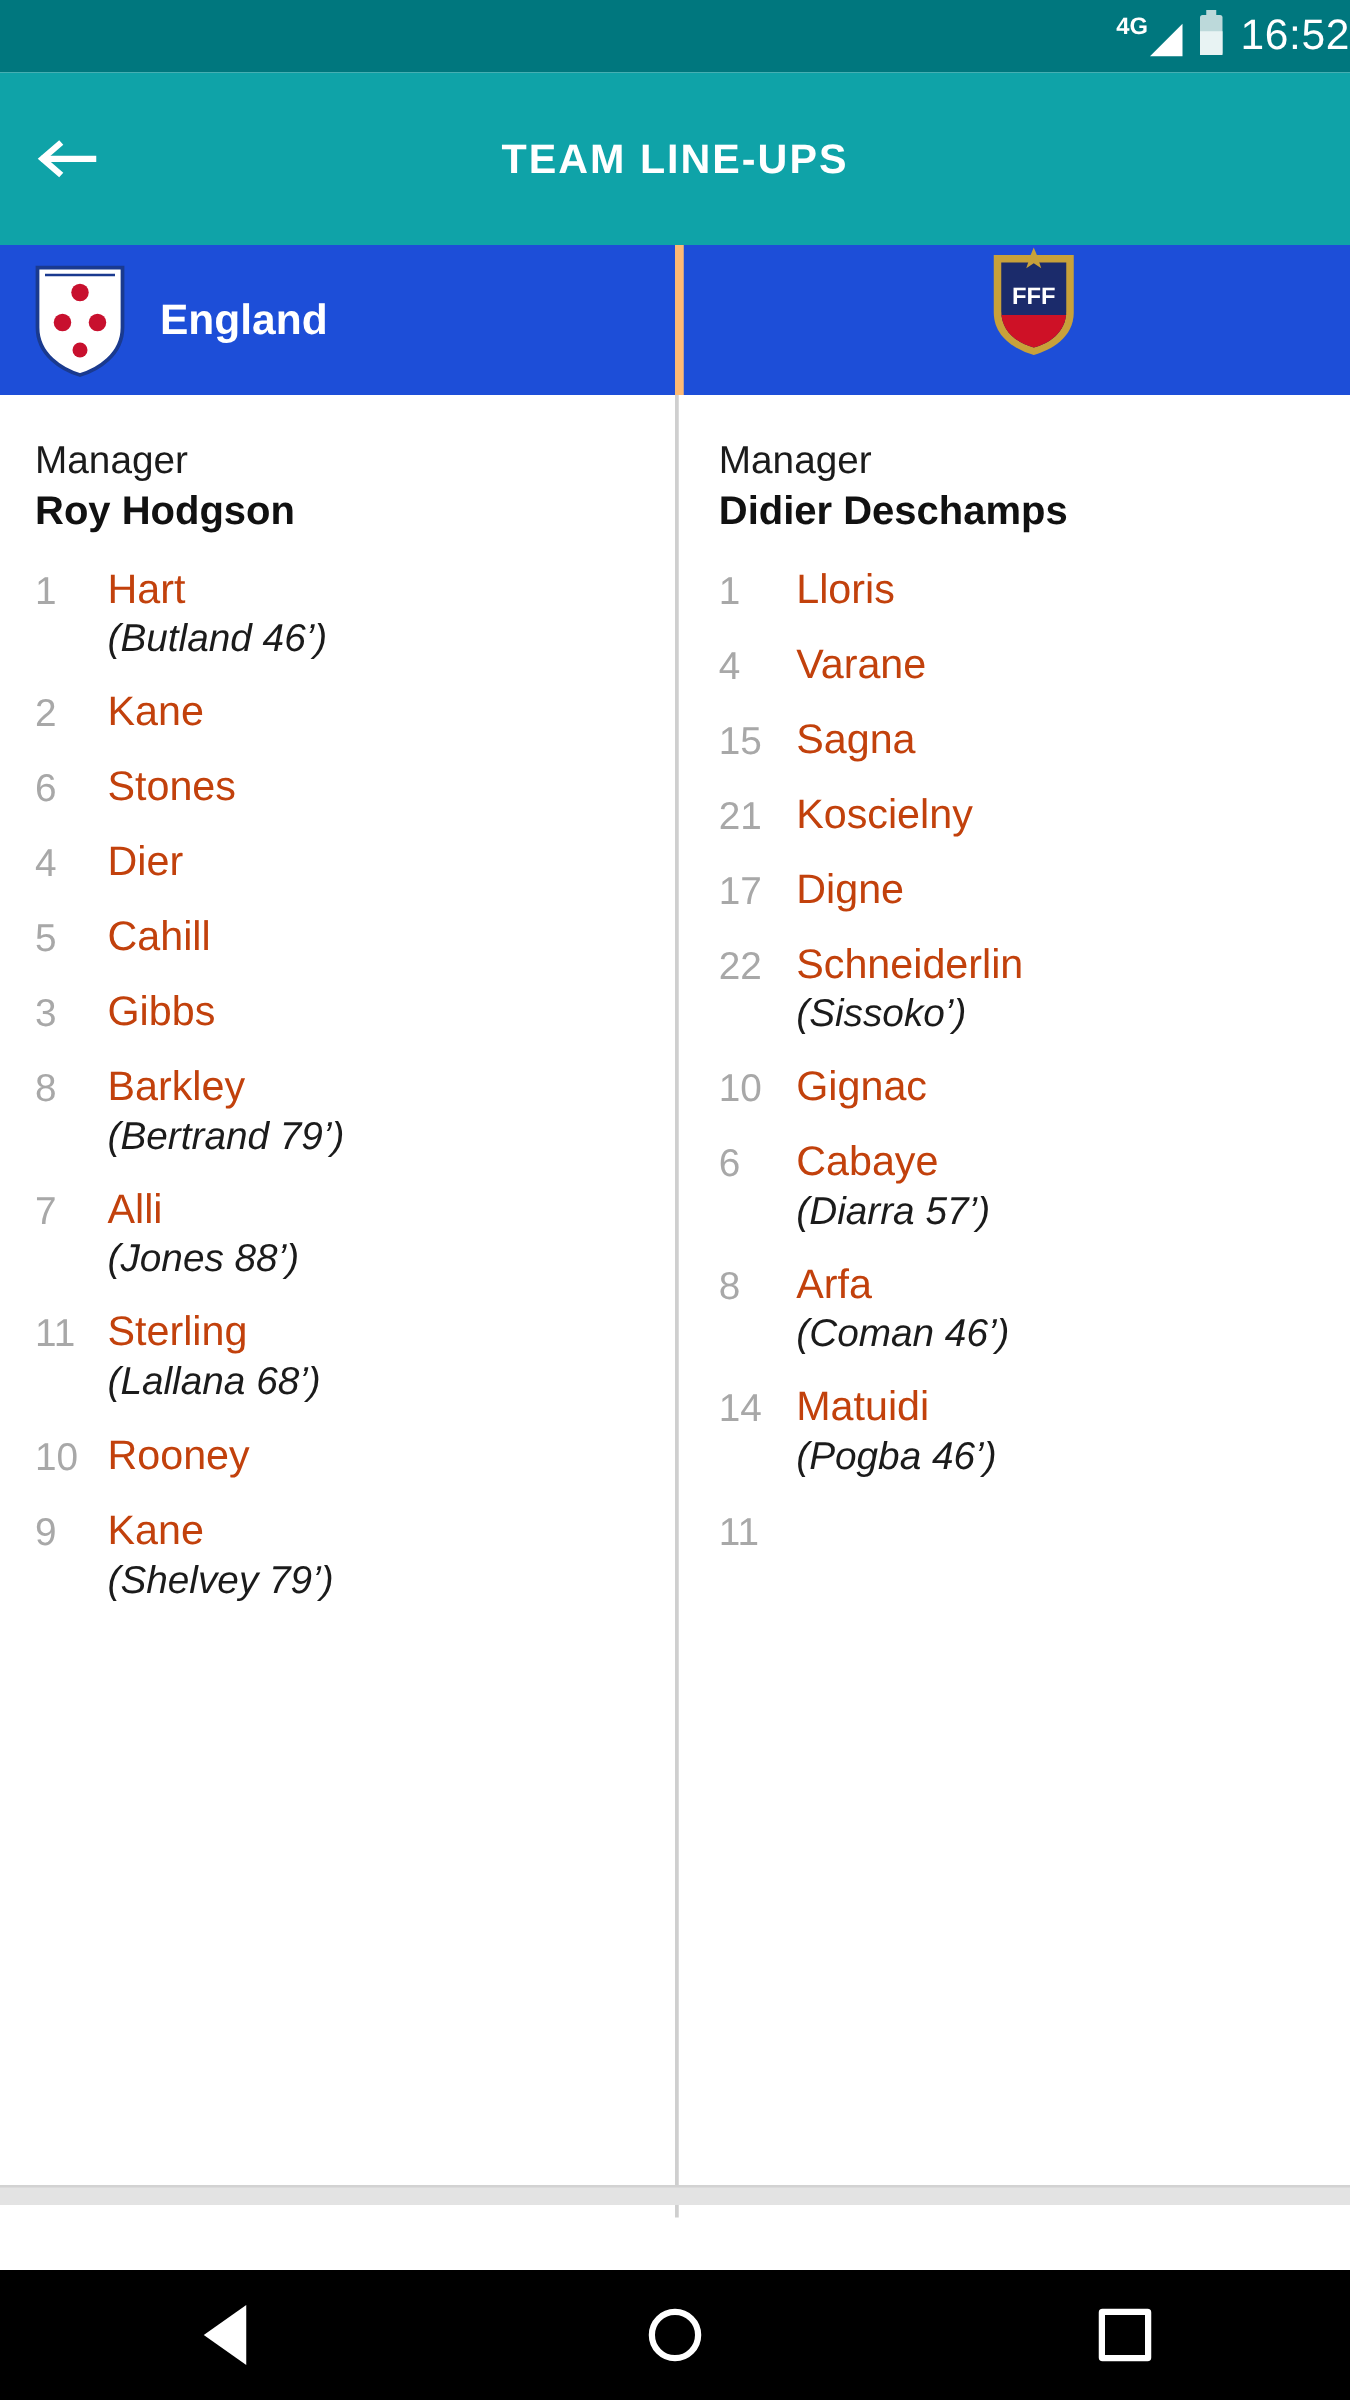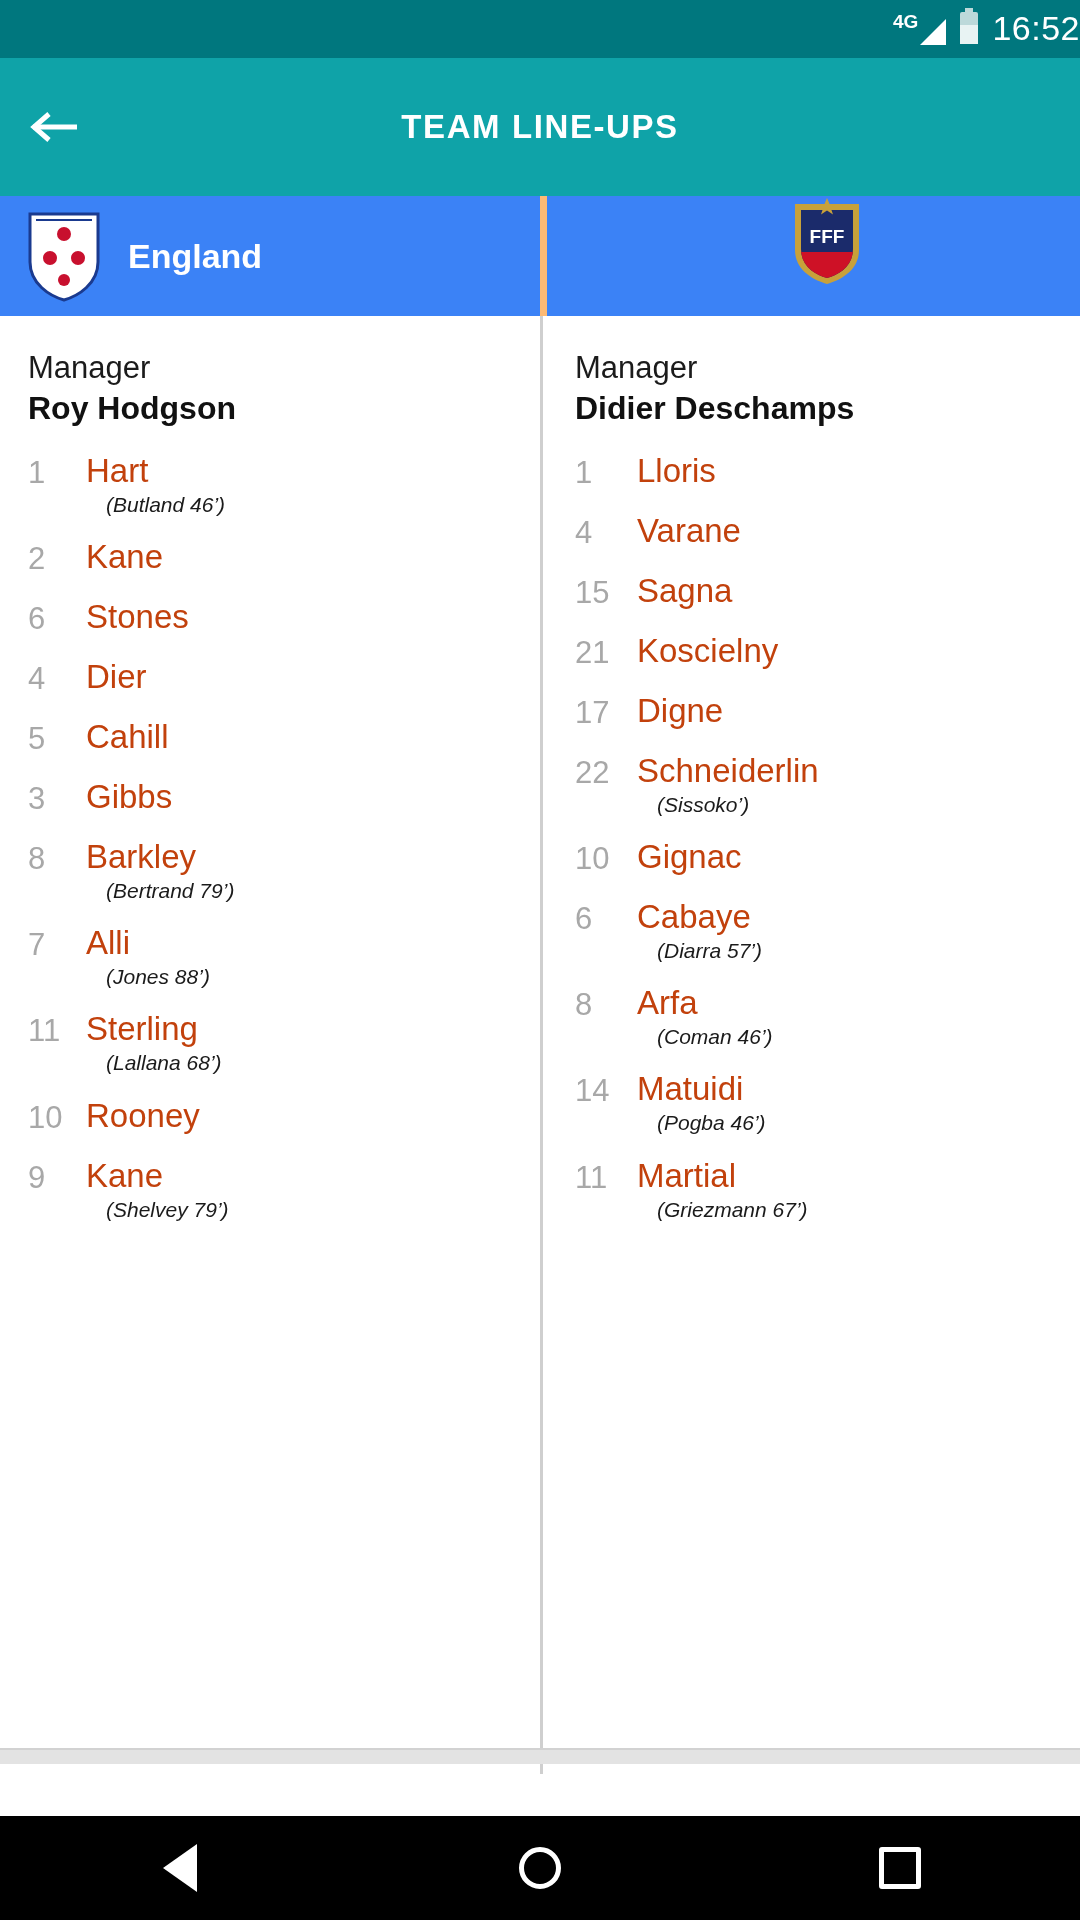--- a/index.html
+++ b/index.html
@@ -102,21 +102,21 @@
     color: #ffffff;
     font-size: 33px;
     font-weight: bold;
     letter-spacing: 1.6px;
     pointer-events: none;
   }
 
   
   .team-header {
     height: 120px;
-    background: #3b82f6;
+    background: #1d4ed8;
     display: flex;
     flex: 0 0 auto;
   }
   .team-tab {
     width: 50%;
     display: flex;
     align-items: center;
     padding-left: 26px;
     gap: 26px;
     position: relative;
@@ -172,26 +172,25 @@
     text-align: left;
     padding-top: 2px;
   }
   .player .pbody { flex: 1 1 auto; }
   .player .pname {
     font-size: 33px;
     color: #c2410c;
     line-height: 1.12;
   }
   .player .psub {
-    font-size: 21px;
+    font-size: 31px;
     font-style: italic;
     color: #1b1b1b;
     line-height: 1.2;
     margin-top: 2px;
-    margin-left: 20px;
   }
   .right .player .num { width: 62px; flex: 0 0 62px; }
 
   
   .divider-strip {
     height: 16px;
     background: #e3e3e3;
     border-top: 2px solid #d2d2d2;
     flex: 0 0 auto;
   }
@@ -441,24 +440,20 @@
         </div>
         <div class="player">
           <div class="num">14</div>
           <div class="pbody">
             <div class="pname">Matuidi</div>
             <div class="psub">(Pogba 46’)</div>
           </div>
         </div>
         <div class="player">
           <div class="num">11</div>
-          <div class="pbody">
-            <div class="pname">Martial</div>
-            <div class="psub">(Griezmann 67’)</div>
-          </div>
         </div>
       </div>
     </div>
 
   </div>
 
   <div class="divider-strip"></div>
   <div class="white-strip">
     <div class="seam"></div>
   </div>

